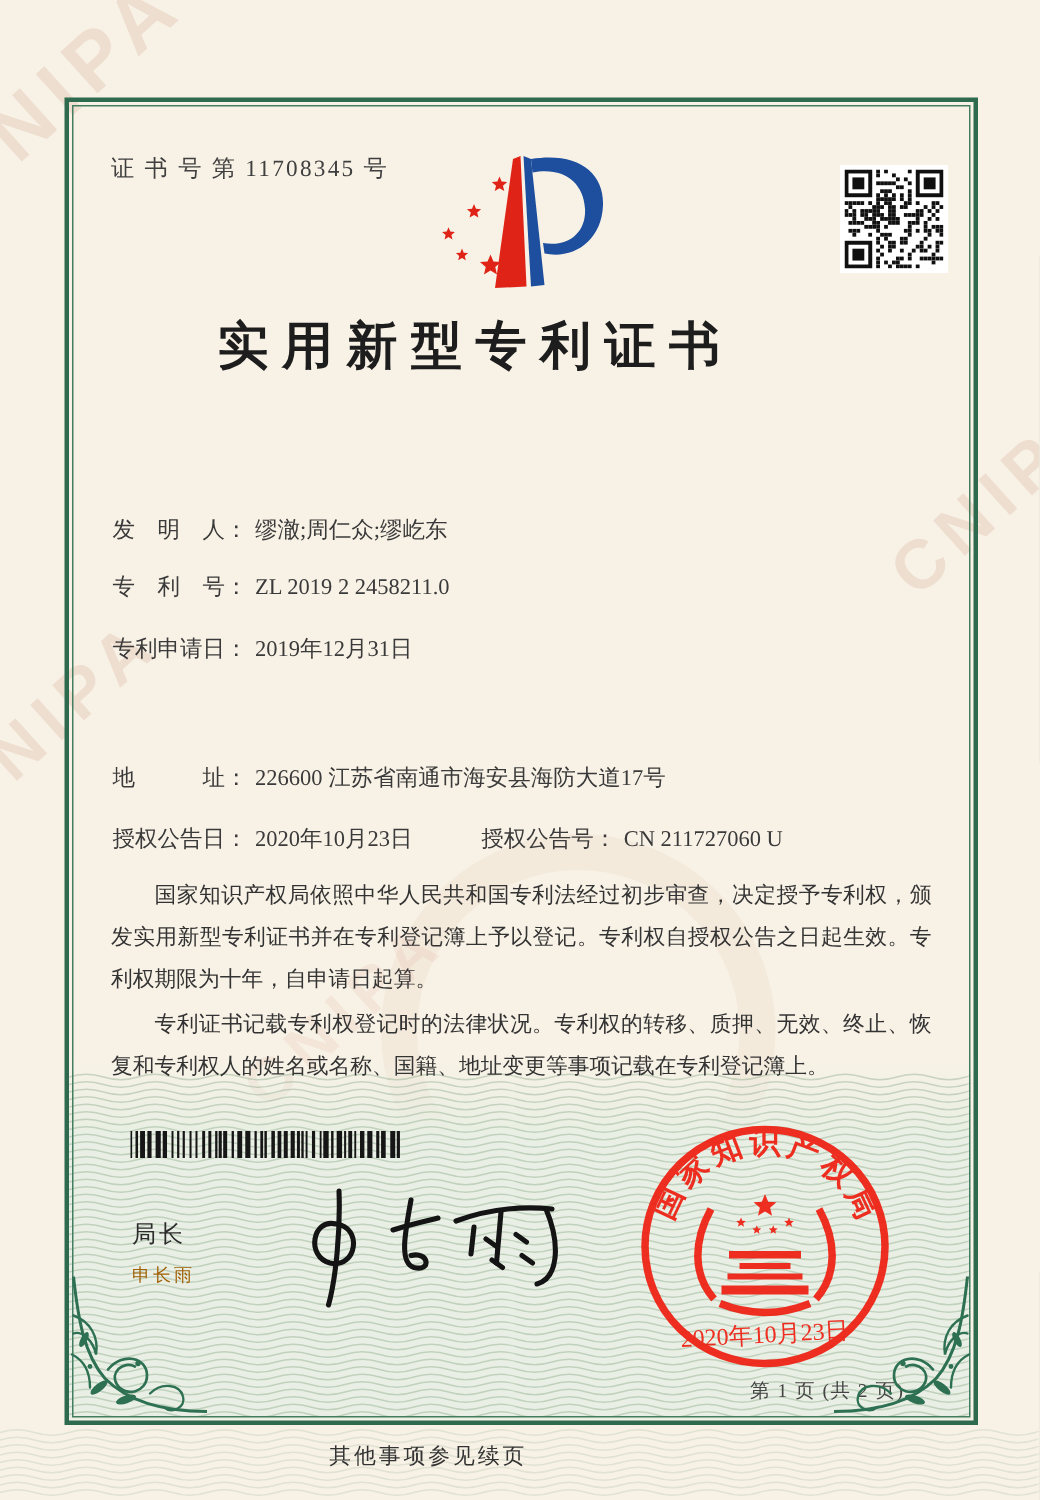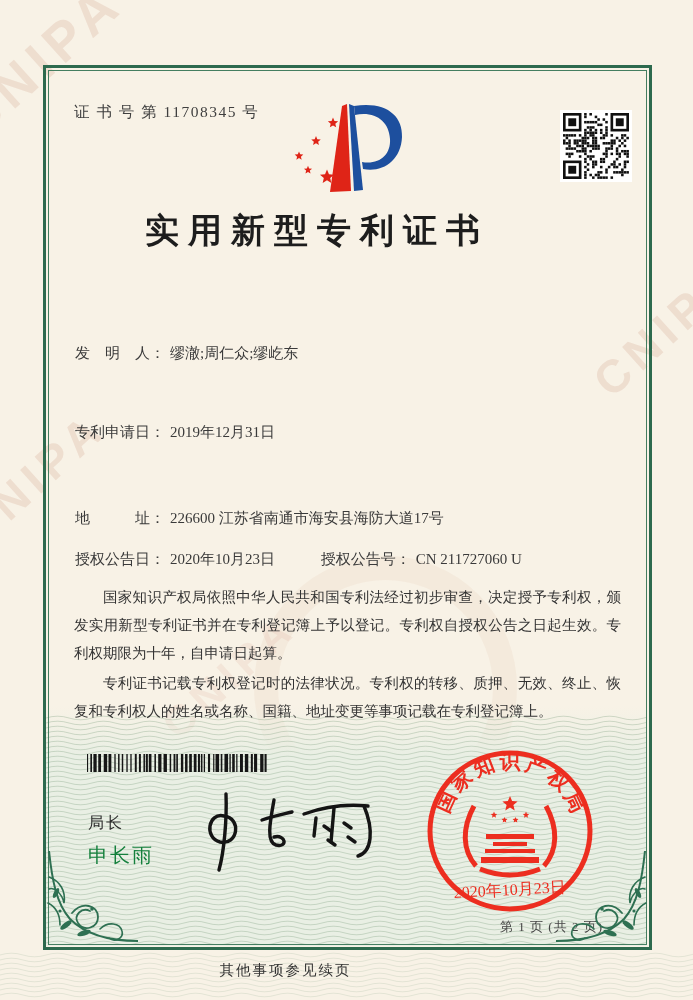--- a/index.html
+++ b/index.html
@@ -34,21 +34,21 @@
   .row .val{margin-left:5px;}
   .grant2{margin-left:42px;}
   
   .paras{position:absolute;left:74px;top:584px;width:547px;font-size:14.5px;line-height:1.92;color:#333;
          text-align:justify;z-index:6;}
   .paras p{margin:0;text-indent:2em;}
   .paras p + p{margin-top:3px;}
   
   .barcode{left:85px;top:754px;z-index:6;}
   .dir-title{left:88px;top:813px;font-size:16px;color:#2b2b2b;z-index:6;letter-spacing:2px;}
-  .dir-name{left:88px;top:842px;font-size:20px;color:#15803d;z-index:6;letter-spacing:2px;}
+  .dir-name{left:88px;top:842px;font-size:12px;color:#a16207;z-index:6;letter-spacing:2px;}
   .signature{left:196px;top:790px;z-index:7;}
   .seal{left:423px;top:748px;z-index:8;opacity:0.93;}
   .footer-page{left:0;width:603px;top:918px;text-align:right;font-size:13px;color:#444;z-index:6;letter-spacing:1px;}
   .cont-note{left:0;width:571px;top:961px;text-align:center;font-size:14.5px;color:#333;z-index:6;letter-spacing:2px;}
   .orn{position:absolute;top:851px;z-index:6;}
 </style>
 </head>
 <body>
 
 <div class="page" id="page">
@@ -357,20 +357,23 @@
       <rect x="0" y="47.52" width="18.48" height="18.48" fill="#101010"></rect>
       <rect x="2.64" y="50.160000000000004" width="13.200000000000001" height="13.200000000000001" fill="#fff"></rect>
       <rect x="5.28" y="52.800000000000004" width="7.92" height="7.92" fill="#101010"></rect>
     </svg>
 
   <div class="abs title">实用新型专利证书</div>
 
   <div class="row" style="top:344px">
     <span class="lbl">发　明　人：</span><span class="val">缪澈;周仁众;缪屹东</span>
   </div>
+  <div class="row" style="top:382px">
+    <span class="lbl">专　利　号：</span><span class="val">ZL 2019 2 2458211.0</span>
+  </div>
   <div class="row" style="top:423px">
     <span class="lbl">专利申请日：</span><span class="val">2019年12月31日</span>
   </div>
   <div class="row" style="top:509px">
     <span class="lbl">地　　　址：</span><span class="val">226600 江苏省南通市海安县海防大道17号</span>
   </div>
   <div class="row" style="top:550px">
     <span class="lbl">授权公告日：</span><span class="val">2020年10月23日</span>
     <span class="lbl grant2">授权公告号：</span><span class="val">CN 211727060 U</span>
   </div>

